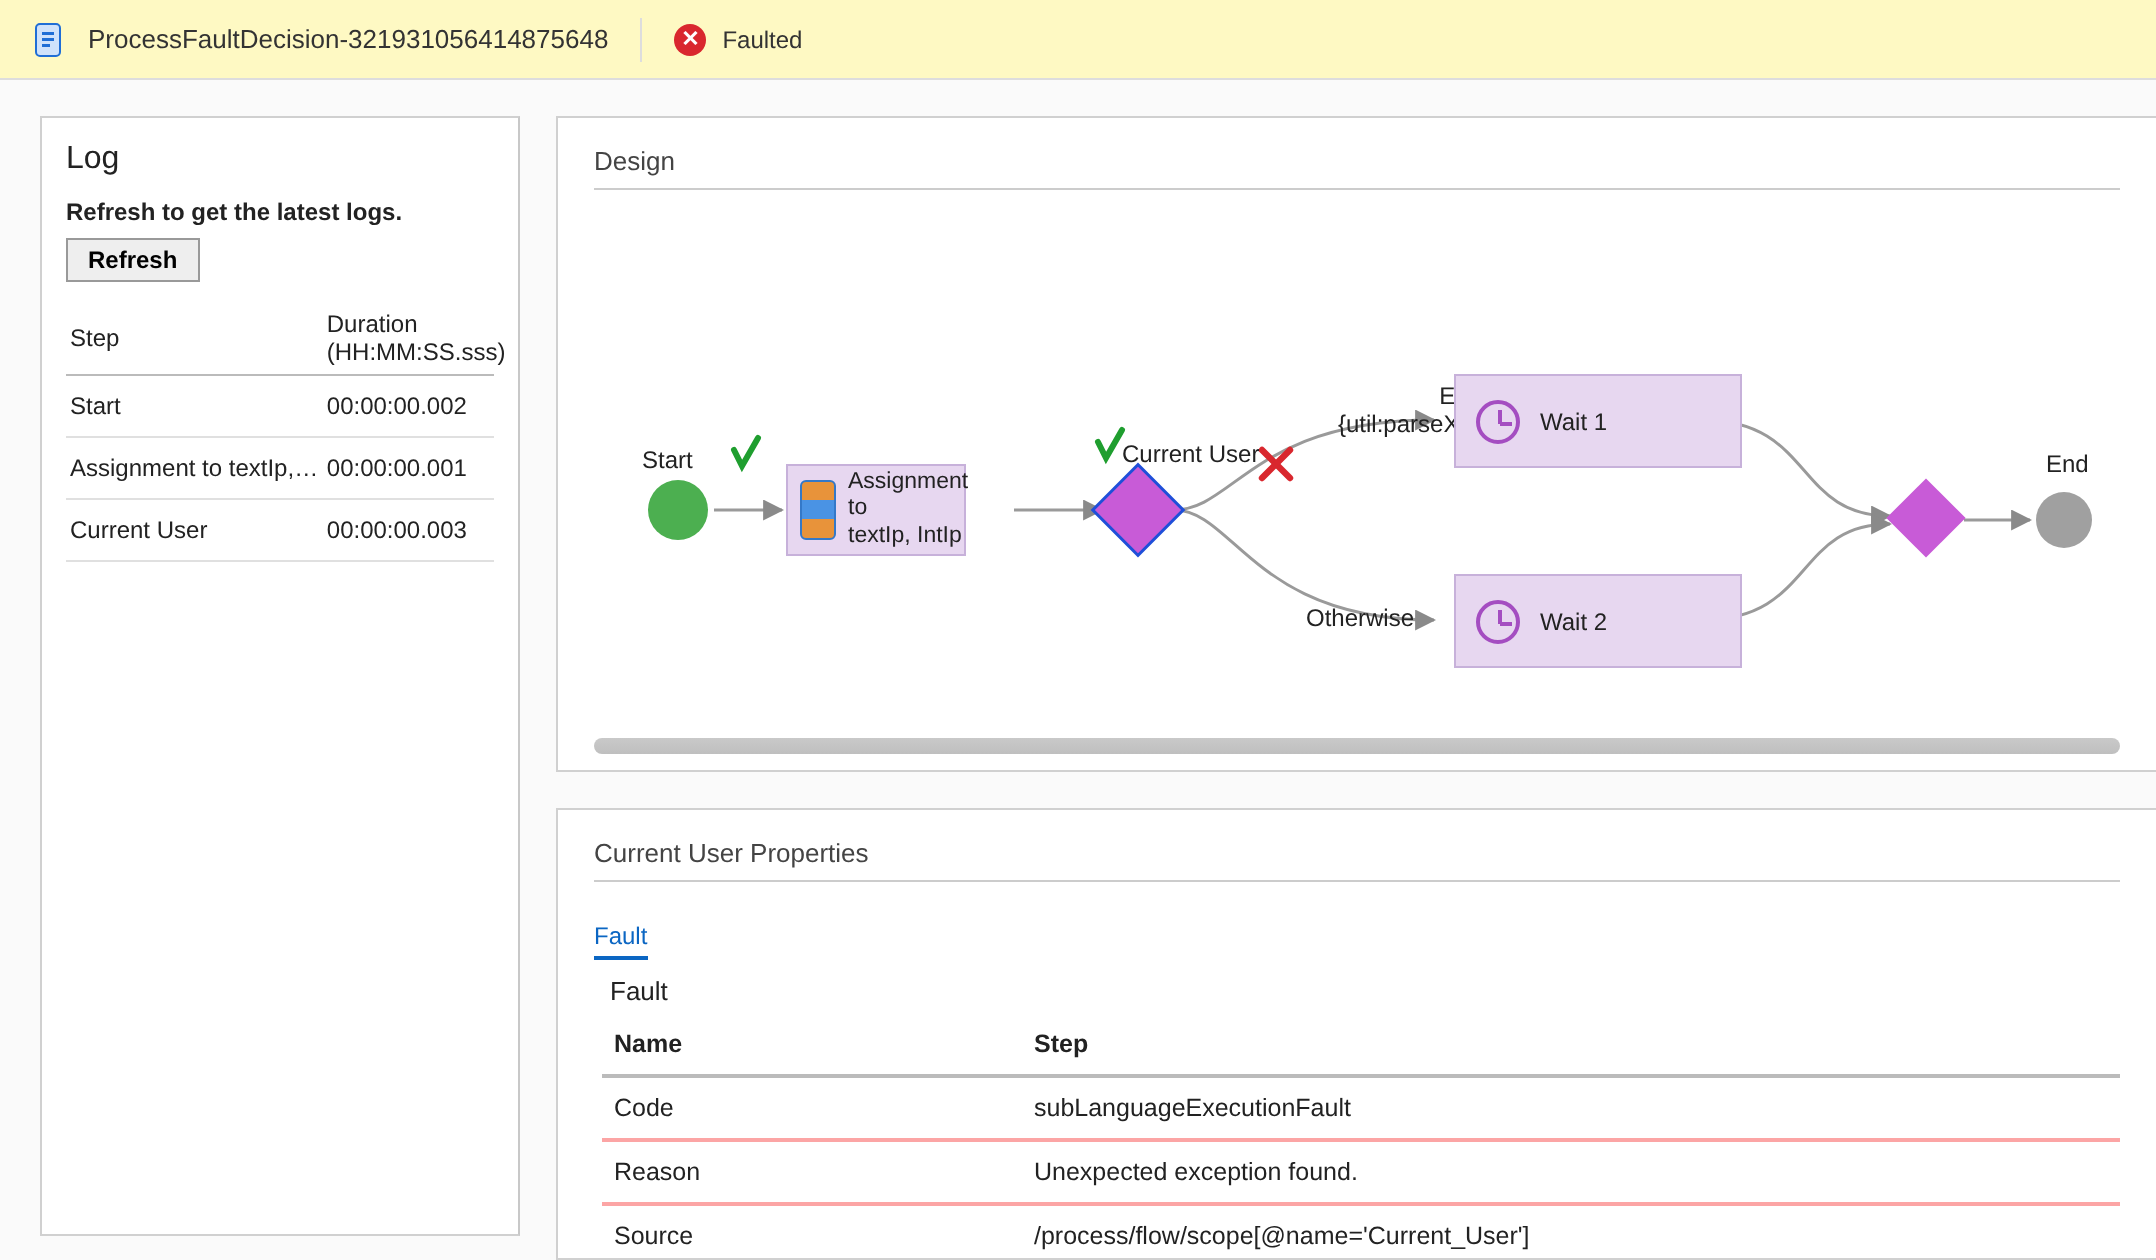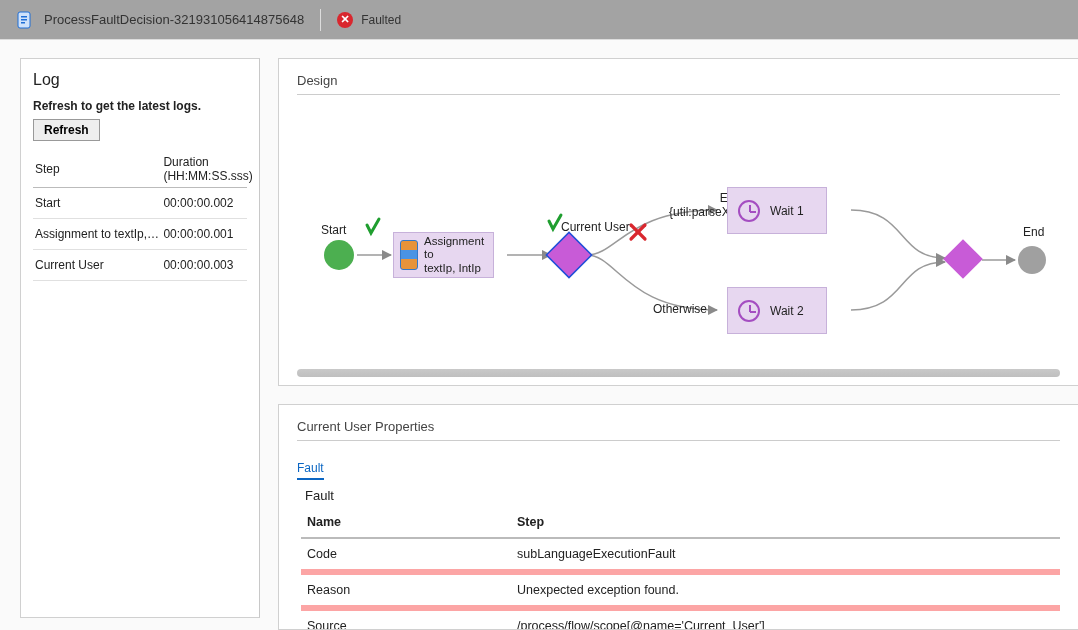--- a/index.html
+++ b/index.html
@@ -7,21 +7,21 @@
     margin: 0; padding: 0;
     width: 1078px; height: 630px;
     font-family: "Segoe UI", Arial, sans-serif;
     font-size: 12px;
     color: #222;
     background: #fafafa;
     overflow: hidden;
   }
   .topbar {
     height: 40px;
-    background: #a3a3a3;
+    background: #fef9c3;
     border-bottom: 1px solid #ddd;
     display: flex;
     align-items: center;
     padding: 0 16px;
     gap: 10px;
   }
   .doc-icon {
     width: 18px; height: 18px;
     display:flex;align-items:center;justify-content:center;
     color:#1f6ed6;
@@ -87,36 +87,36 @@
   }
   .section-title { font-size:13px; color:#444; margin-bottom:6px; }
   .section-rule { border:none; border-top:1px solid #ccc; margin:0 0 10px; }
   .canvas-wrap { position:relative; width:100%; height:260px; }
   svg.flow { position:absolute; top:0; left:0; }
   .node-label {
     position:absolute; font-size:12px; color:#222;
   }
   .assign-box {
     position:absolute;
-    width:101px; height:46px;
+    width:90px; height:46px;
     background:#e7d7f0;
     border:1px solid #c7b1da;
     display:flex; align-items:center; gap:6px;
     padding:4px 6px;
     top:127px; left:96px;
   }
   .assign-icon {
     width:18px;height:30px;border:1.5px solid #3478c8;border-radius:3px;
     background:linear-gradient(to bottom,#e8933a 0 33%,#4a93e4 33% 66%,#e8933a 66% 100%);
     flex-shrink:0;
   }
   .assign-text { font-size:11.5px; line-height:1.15; }
   .wait-box {
     position:absolute;
-    width:100px; height:47px;
+    width:144px; height:47px;
     background:#e7d7f0;
     border:1px solid #c7b1da;
     display:flex; align-items:center; gap:10px;
     padding:0 10px;
   }
   .wait-icon {
     width:22px;height:22px;border-radius:50%;
     border:2px solid #a44dc1;
     position:relative;
   }
@@ -136,21 +136,21 @@
     color:#0b66c3; font-size:12px;
     border-bottom:2px solid #0b66c3;
     padding:6px 0 3px; display:inline-block;
     cursor:pointer;
   }
   .props-content { flex:1; padding-left:4px; border-left:none;}
   .props-sub { font-size:13px; padding:8px 4px 4px; }
   .kv-table { width:100%; border-collapse:collapse; font-size:12.5px; }
   .kv-table th, .kv-table td {
     text-align:left; padding:8px 6px;
-    border-bottom:6px solid #fca5a5;
+    border-bottom:2px solid #fca5a5;
   }
   .kv-table th { font-weight:700; border-bottom:2px solid #bbb;}
   .kv-table .nm { width:210px; }
 </style>
 </head>
 <body>
 
 <div class="topbar">
   <span class="doc-icon">
     <svg width="18" height="18" viewBox="0 0 18 18">

